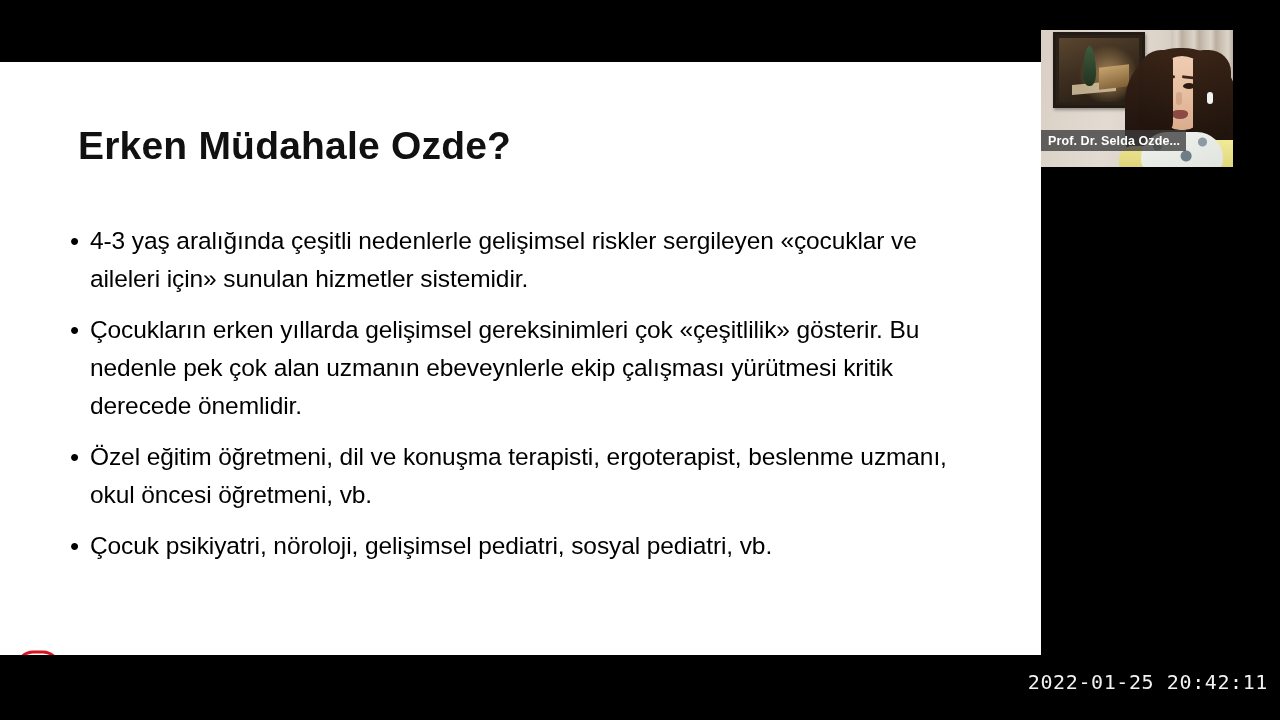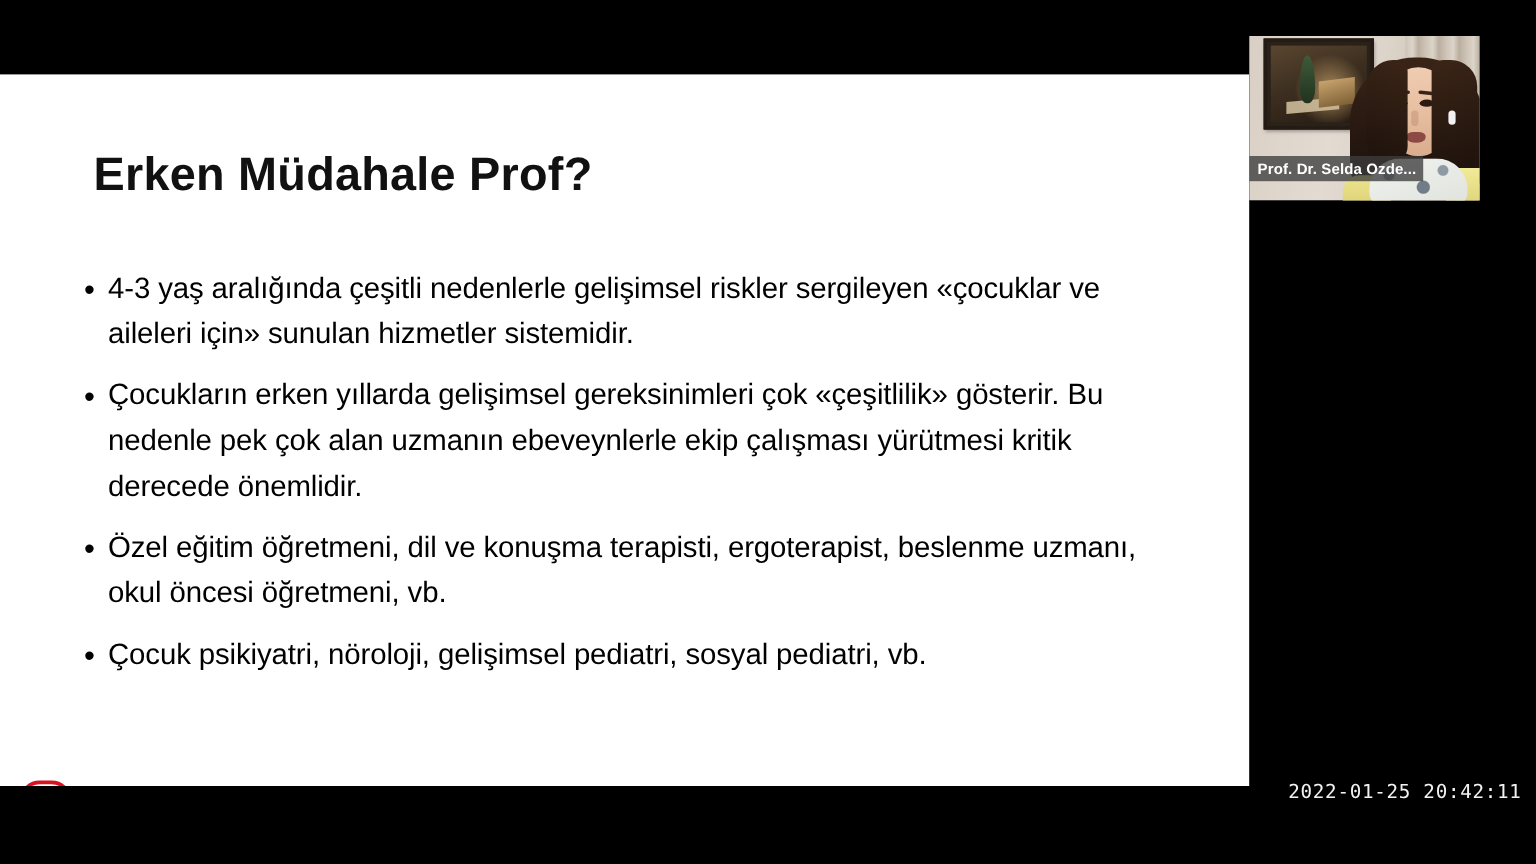--- a/index.html
+++ b/index.html
@@ -242,36 +242,36 @@
     font-weight: bold;
     letter-spacing: 0.1px;
     white-space: nowrap;
     z-index: 4;
   }
 
   
   #timestamp {
     position: absolute;
     right: 12px;
-    top: 650px;
+    top: 670px;
     color: #f2f2f2;
     font-family: "DejaVu Sans Mono", "Liberation Mono", monospace;
-    font-size: 16px;
+    font-size: 20px;
     letter-spacing: 0.6px;
     white-space: nowrap;
   }
 </style>
 </head>
 <body>
 
 <div id="stage">
 
   <div id="slide">
 
-    <div id="slide-title">Erken Müdahale Prof?</div>
+    <div id="slide-title">Erken Müdahale Ozde?</div>
 
     <div id="bullets">
 
       <div class="bullet">
         <span class="bullet-dot">•</span>
         <span class="bullet-text">4-3 yaş aralığında çeşitli nedenlerle gelişimsel riskler sergileyen «çocuklar ve aileleri için» sunulan hizmetler sistemidir.</span>
       </div>
 
       <div class="bullet">
         <span class="bullet-dot">•</span>

